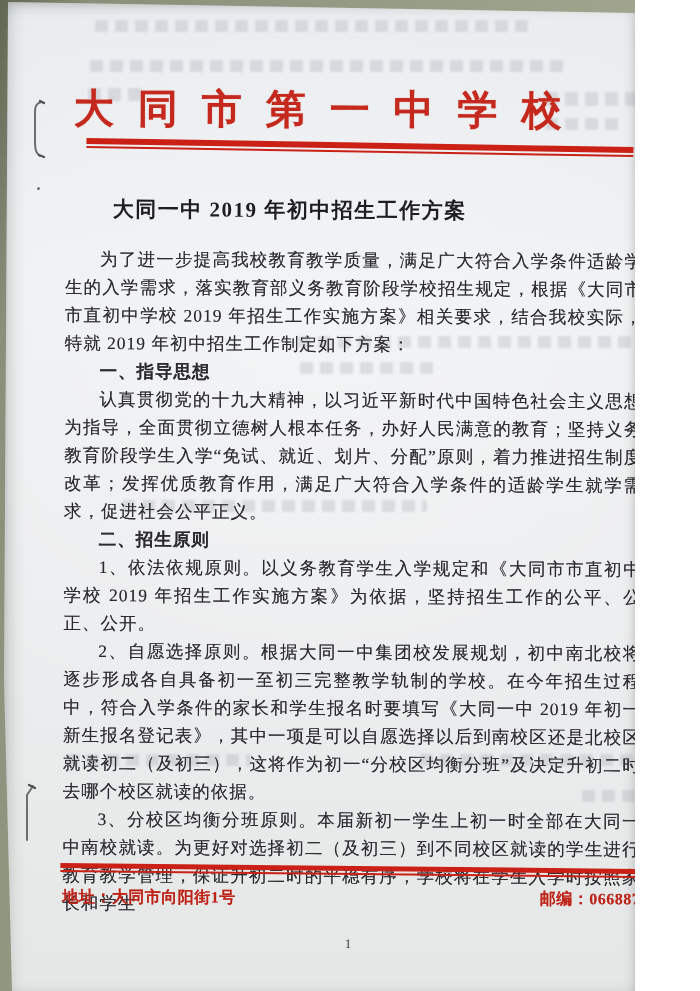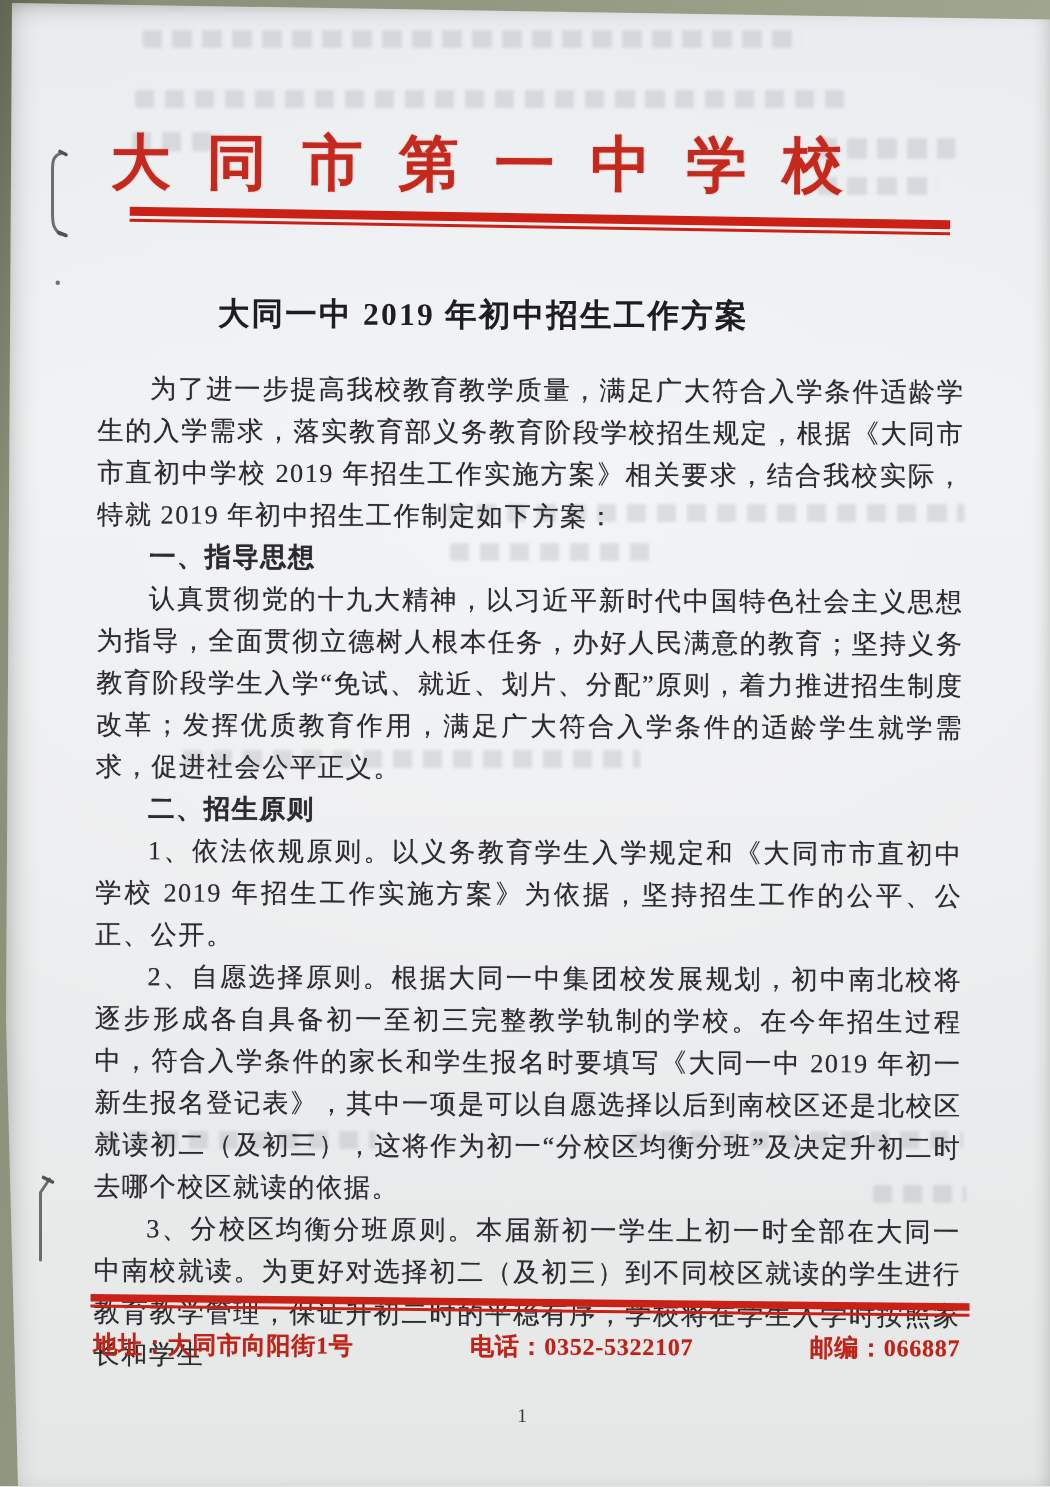--- a/index.html
+++ b/index.html
@@ -1,21 +1,21 @@
 <!DOCTYPE html>
 <html><head>
 <meta charset="utf-8">
 <style>
   html,body{margin:0;padding:0;}
   body{
     width:700px;height:991px;overflow:hidden;
     font-family:"Liberation Serif","DejaVu Serif",serif;
   }
   .photo{
-    position:relative;width:700px;height:991px;overflow:hidden;
+    position:relative;width:635px;height:991px;overflow:hidden;
     background:linear-gradient(105deg,#5f6652 0%,#8a8f7a 10%,#9ba089 55%,#a8ac97 100%);
   }
   .paper{
     position:absolute;inset:0;
     clip-path:polygon(8px 2px,100% 13px,100% 100%,12px 100%,4px 680px);
     background:
       radial-gradient(120% 60% at 50% 35%, rgba(255,255,255,.28) 0%, rgba(255,255,255,0) 70%),
       linear-gradient(180deg,#e9ecef 0%,#eef0f2 28%,#ecedee 65%,#e5e7e7 100%);
     box-shadow:
       inset 16px 0 20px -12px rgba(60,70,55,.45),
@@ -112,19 +112,18 @@
       <p class="heading">二、招生原则</p>
       <p>1、依法依规原则。以义务教育学生入学规定和《大同市市直初中学校 2019 年招生工作实施方案》为依据，坚持招生工作的公平、公正、公开。</p>
       <p>2、自愿选择原则。根据大同一中集团校发展规划，初中南北校将逐步形成各自具备初一至初三完整教学轨制的学校。在今年招生过程中，符合入学条件的家长和学生报名时要填写《大同一中 2019 年初一新生报名登记表》，其中一项是可以自愿选择以后到南校区还是北校区就读初二（及初三），这将作为初一“分校区均衡分班”及决定升初二时去哪个校区就读的依据。</p>
       <p>3、分校区均衡分班原则。本届新初一学生上初一时全部在大同一中南校就读。为更好对选择初二（及初三）到不同校区就读的学生进行教育教学管理，保证升初二时的平稳有序，学校将在学生入学时按照家长和学生</p>
     </div>
 
     <div class="foot-rule"></div>
 
     <div class="contact">
       <span>地址：大同市向阳街1号</span>
-      <span>电话：0352-5322107</span>
       <span>邮编：066887</span>
     </div>
 
     <div class="page-num">1</div>
   </div>
 </div>
 
 </body></html>

